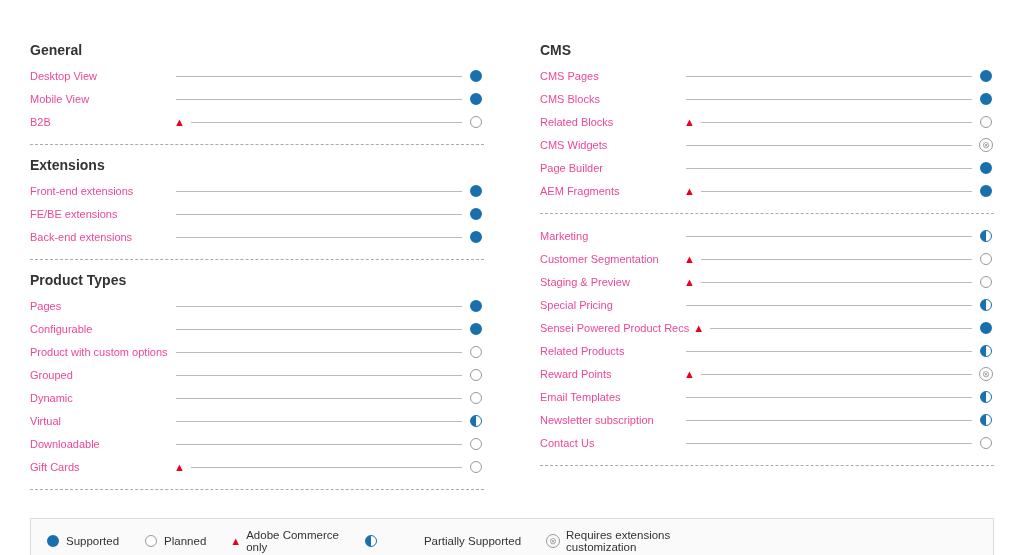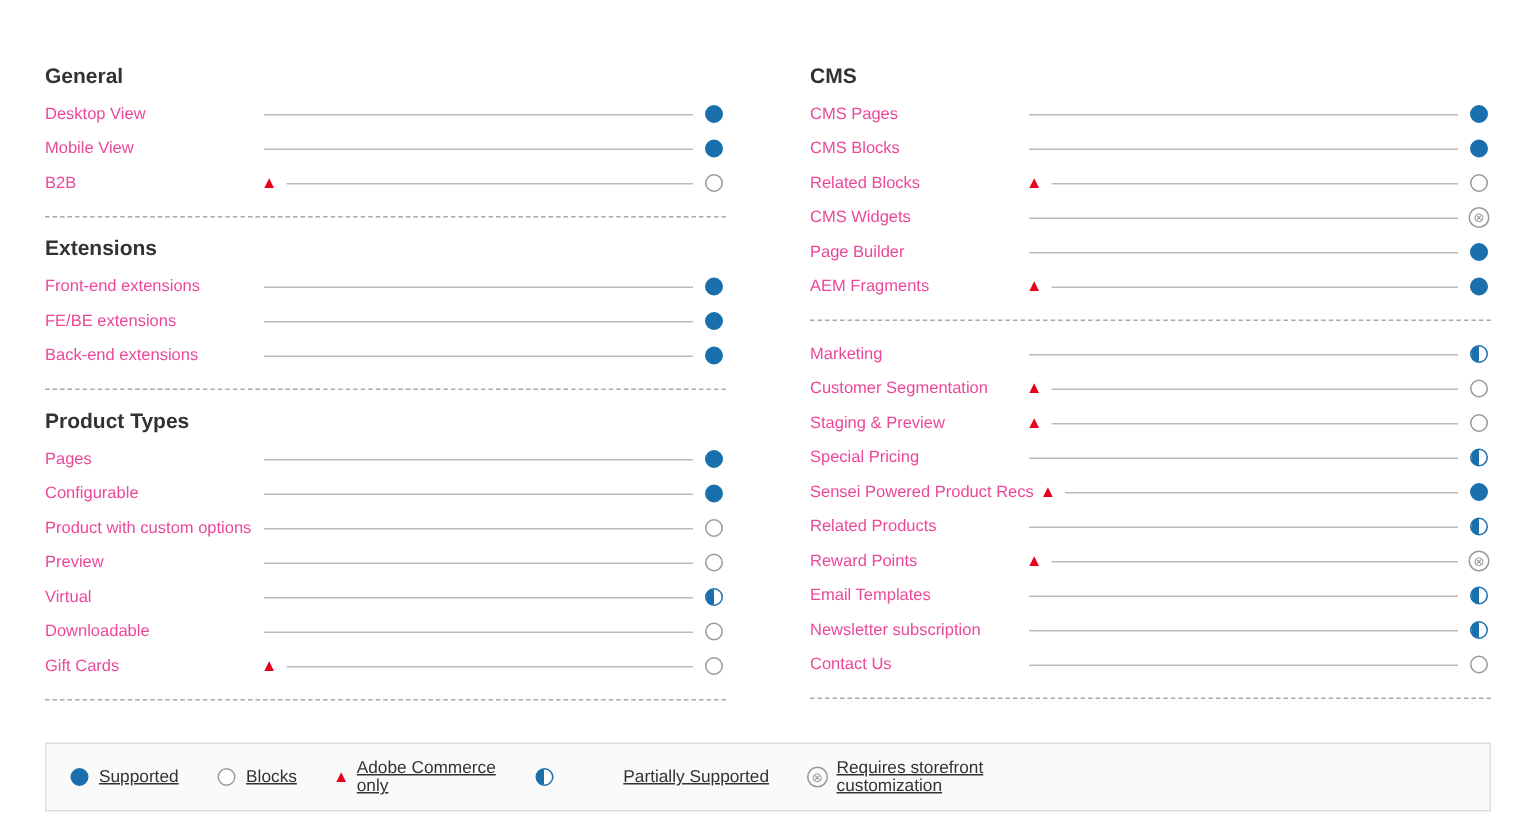--- a/index.html
+++ b/index.html
@@ -113,21 +113,20 @@
       font-size: 11.5px;
     }
     .legend-item {
       display: flex;
       align-items: center;
       gap: 5px;
     }
     .legend-label {
       font-size: 11.5px;
       color: #333;
-      text-decoration: underline;
     }
     .inline-adobe {
       color: #e8001d;
       font-size: 11px;
     }
   </style>
 </head>
 <body>
 
 <h1></h1>
@@ -198,21 +197,28 @@
         </div>
       </div>
       <div class="feature-row">
         <span class="feature-label">Product with custom options</span>
         <div class="feature-line"></div>
         <div class="feature-icon">
           <div class="icon-empty"></div>
         </div>
       </div>
       <div class="feature-row">
-        <span class="feature-label">Preview</span>
+        <span class="feature-label">Grouped</span>
+        <div class="feature-line"></div>
+        <div class="feature-icon">
+          <div class="icon-empty"></div>
+        </div>
+      </div>
+      <div class="feature-row">
+        <span class="feature-label">Dynamic</span>
         <div class="feature-line"></div>
         <div class="feature-icon">
           <div class="icon-empty"></div>
         </div>
       </div>
       <div class="feature-row">
         <span class="feature-label">Virtual</span>
         <div class="feature-line"></div>
         <div class="feature-icon">
           <div class="icon-partial"></div>
@@ -365,33 +371,33 @@
     <div class="legend-item">
       <div class="feature-icon">
         <div class="icon-filled"></div>
       </div>
       <span class="legend-label" style="white-space: pre-line;">Supported</span>
     </div>
     <div class="legend-item">
       <div class="feature-icon">
         <div class="icon-empty"></div>
       </div>
-      <span class="legend-label" style="white-space: pre-line;">Blocks</span>
+      <span class="legend-label" style="white-space: pre-line;">Planned</span>
     </div>
     <div class="legend-item">
       <span class="inline-adobe">▲</span>
       <span class="legend-label" style="white-space: pre-line;">Adobe Commerce
 only</span>
     </div>
     <div class="legend-item">
       <div class="feature-icon">
         <div class="icon-partial"></div>
       </div>
       <span class="legend-label" style="white-space: pre-line; margin-left: 40px;">Partially Supported</span>
     </div>
     <div class="legend-item">
       <div class="feature-icon">
         <div class="icon-storefront">⊗</div>
       </div>
-      <span class="legend-label" style="white-space: pre-line;">Requires storefront
+      <span class="legend-label" style="white-space: pre-line;">Requires extensions
 customization</span>
     </div>
   </div>
 
 </body></html>

